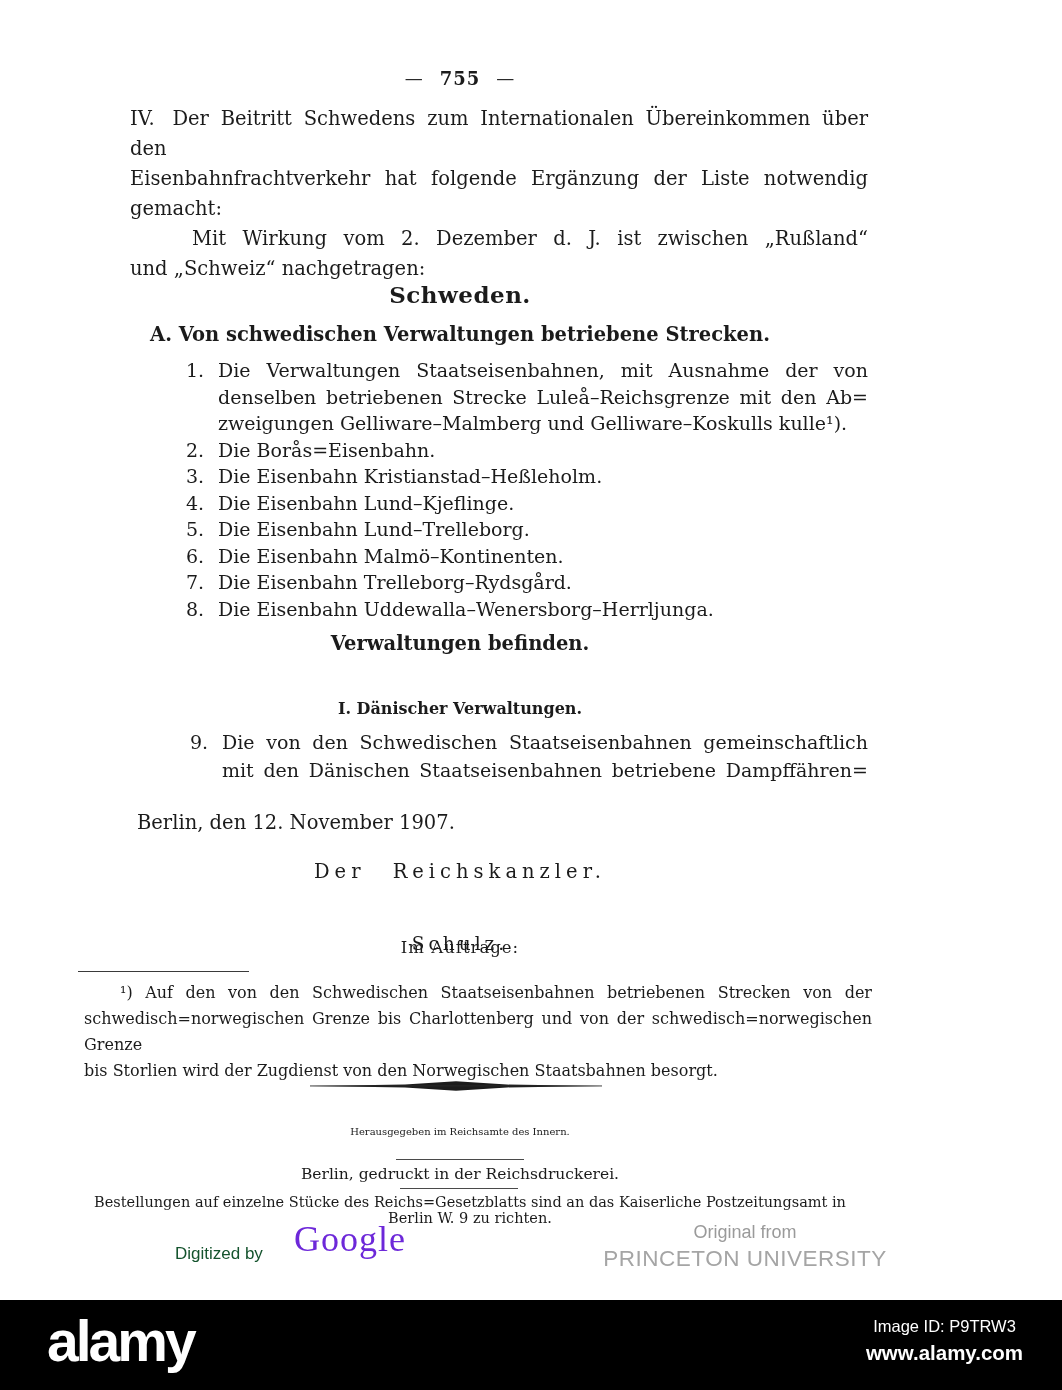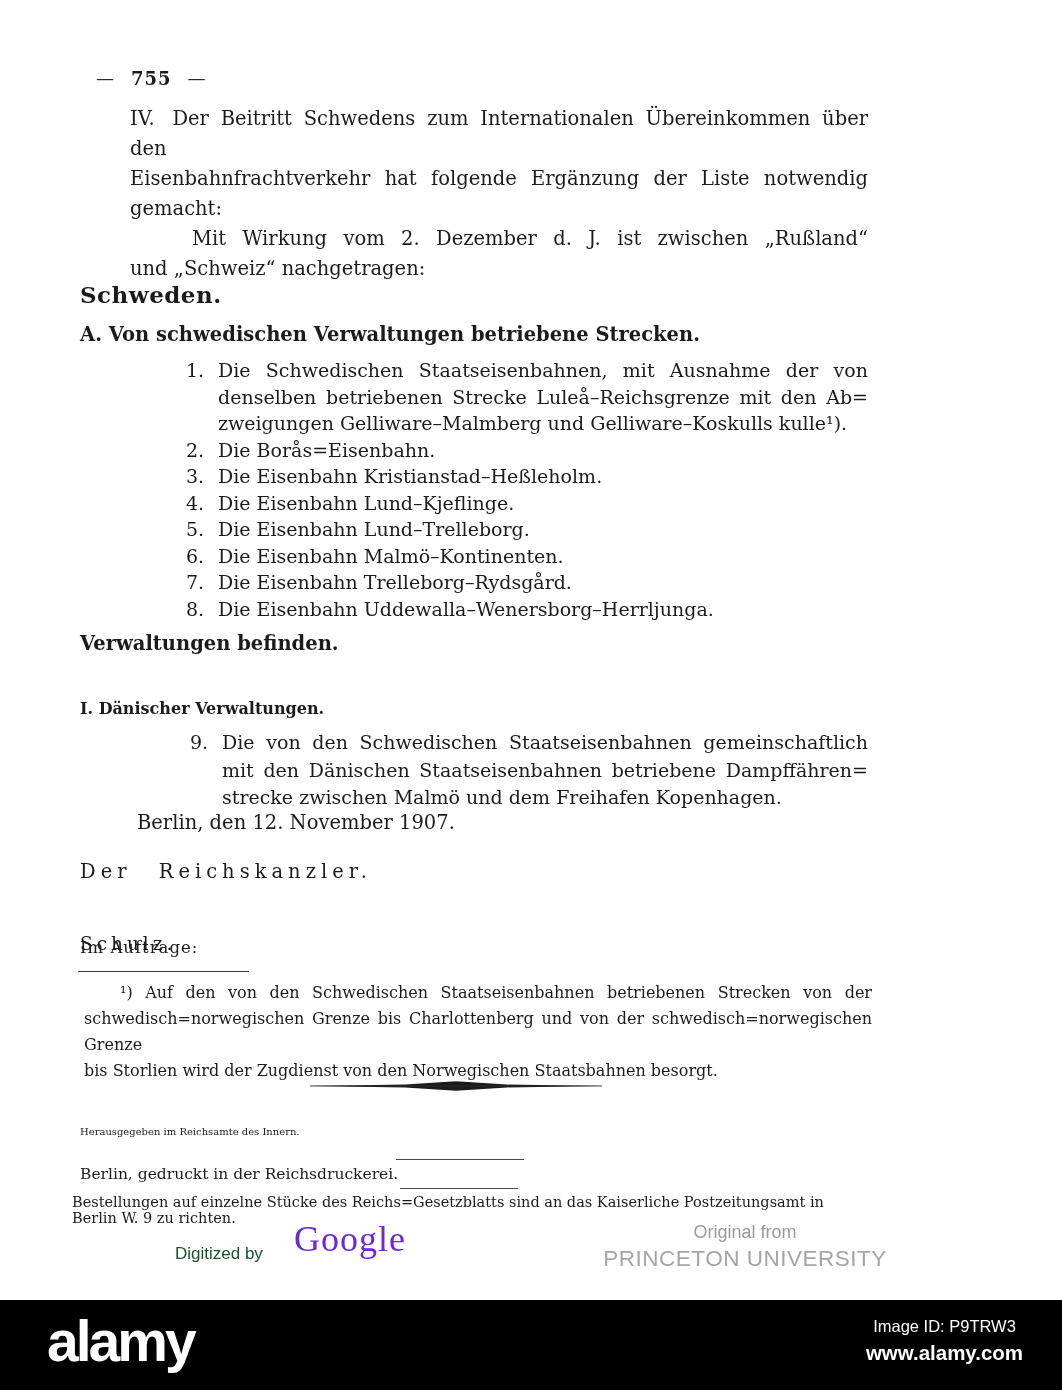--- a/index.html
+++ b/index.html
@@ -4,21 +4,21 @@
 <style>
   html,body{margin:0;padding:0;background:#e9e9e9;}
   .page{
     position:relative;width:1062px;height:1390px;background:#ffffff;
     font-family:"DejaVu Serif","Liberation Serif",serif;color:#1b1b1b;
     overflow:hidden;
   }
   .abs{position:absolute;}
   
   .jl{text-align:justify;text-align-last:justify;}
-  .ctr{}
+  .ctr{text-align:center;}
 
   
   .pageno{top:68px;left:80px;width:760px;font-size:18px;font-weight:bold;letter-spacing:1px;}
   .pageno .dash{font-weight:normal;color:#2a2a2a;padding:0 16px;}
 
   
   .sec4{top:104px;left:130px;width:738px;font-size:19.5px;line-height:30px;}
   .sec4 .ivnum{padding-right:6px;}
   .indent1{padding-left:62px;}
 
@@ -93,21 +93,21 @@
     <div class="jl indent1">Mit Wirkung vom 2. Dezember d. J. ist zwischen „Rußland“</div>
     <div>und „Schweiz“ nachgetragen:</div>
   </div>
 
   <div class="abs h-country ctr">Schweden.</div>
   <div class="abs h-secA ctr">A. Von schwedischen Verwaltungen betriebene Strecken.</div>
 
   <div class="abs listA">
     <div class="li">
       <span class="n">1.</span>
-      <div class="jl">Die Schwedischen Staatseisenbahnen, mit Ausnahme der von</div>
+      <div class="jl">Die Verwaltungen Staatseisenbahnen, mit Ausnahme der von</div>
       <div class="jl">denselben betriebenen Strecke Luleå–Reichsgrenze mit den Ab=</div>
       <div>zweigungen Gelliware–Malmberg und Gelliware–Koskulls kulle¹).</div>
     </div>
     <div class="li">
       <span class="n">2.</span>
       <div>Die Borås=Eisenbahn.</div>
     </div>
     <div class="li">
       <span class="n">3.</span>
       <div>Die Eisenbahn Kristianstad–Heßleholm.</div>
@@ -137,21 +137,20 @@
   <div class="abs h-secB ctr">
     <div>Verwaltungen befinden.</div>
   </div>
   <div class="abs h-danish ctr">I. Dänischer Verwaltungen.</div>
 
   <div class="abs item9">
     <div class="li">
       <span class="n">9.</span>
       <div class="jl">Die von den Schwedischen Staatseisenbahnen gemeinschaftlich</div>
       <div class="jl">mit den Dänischen Staatseisenbahnen betriebene Dampffähren=</div>
-      <div>strecke zwischen Malmö und dem Freihafen Kopenhagen.</div>
     </div>
   </div>
 
   <div class="abs dateline">Berlin, den 12. November 1907.</div>
 
   <div class="abs kanzler ctr">Der Reichskanzler.</div>
   <div class="abs auftrage ctr">Im Auftrage:</div>
   <div class="abs schulz ctr">Schulz.</div>
 
   <div class="abs fnrule"></div>

